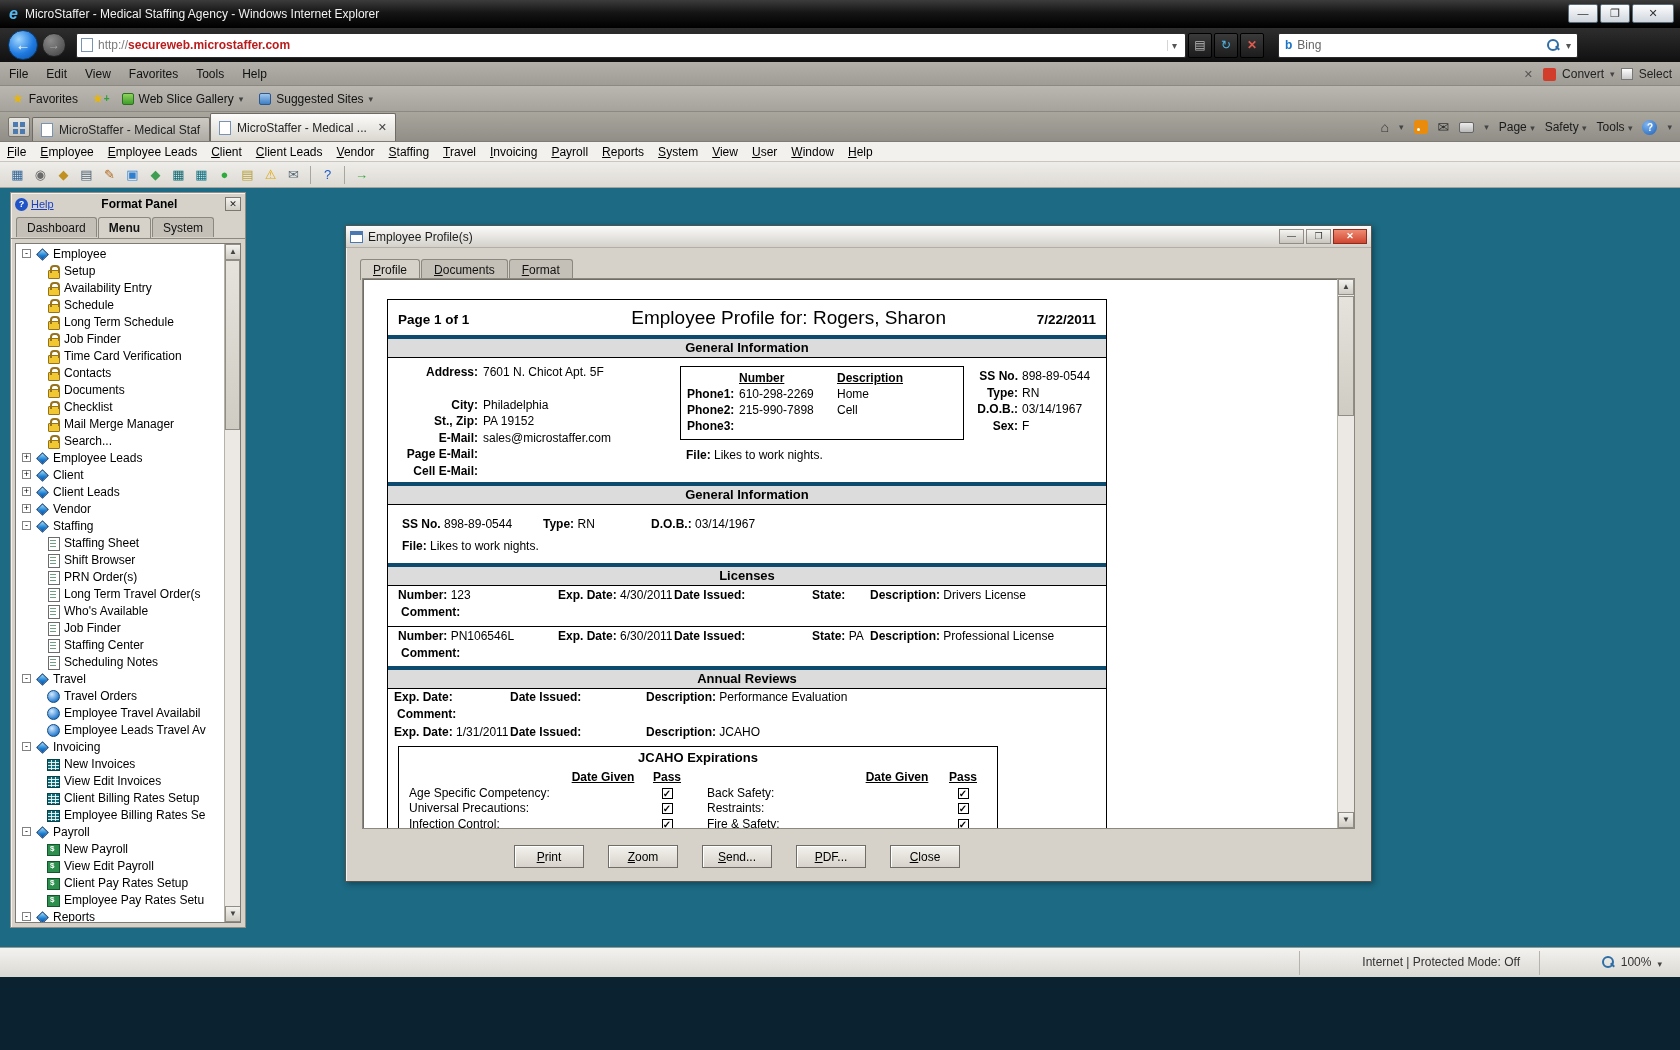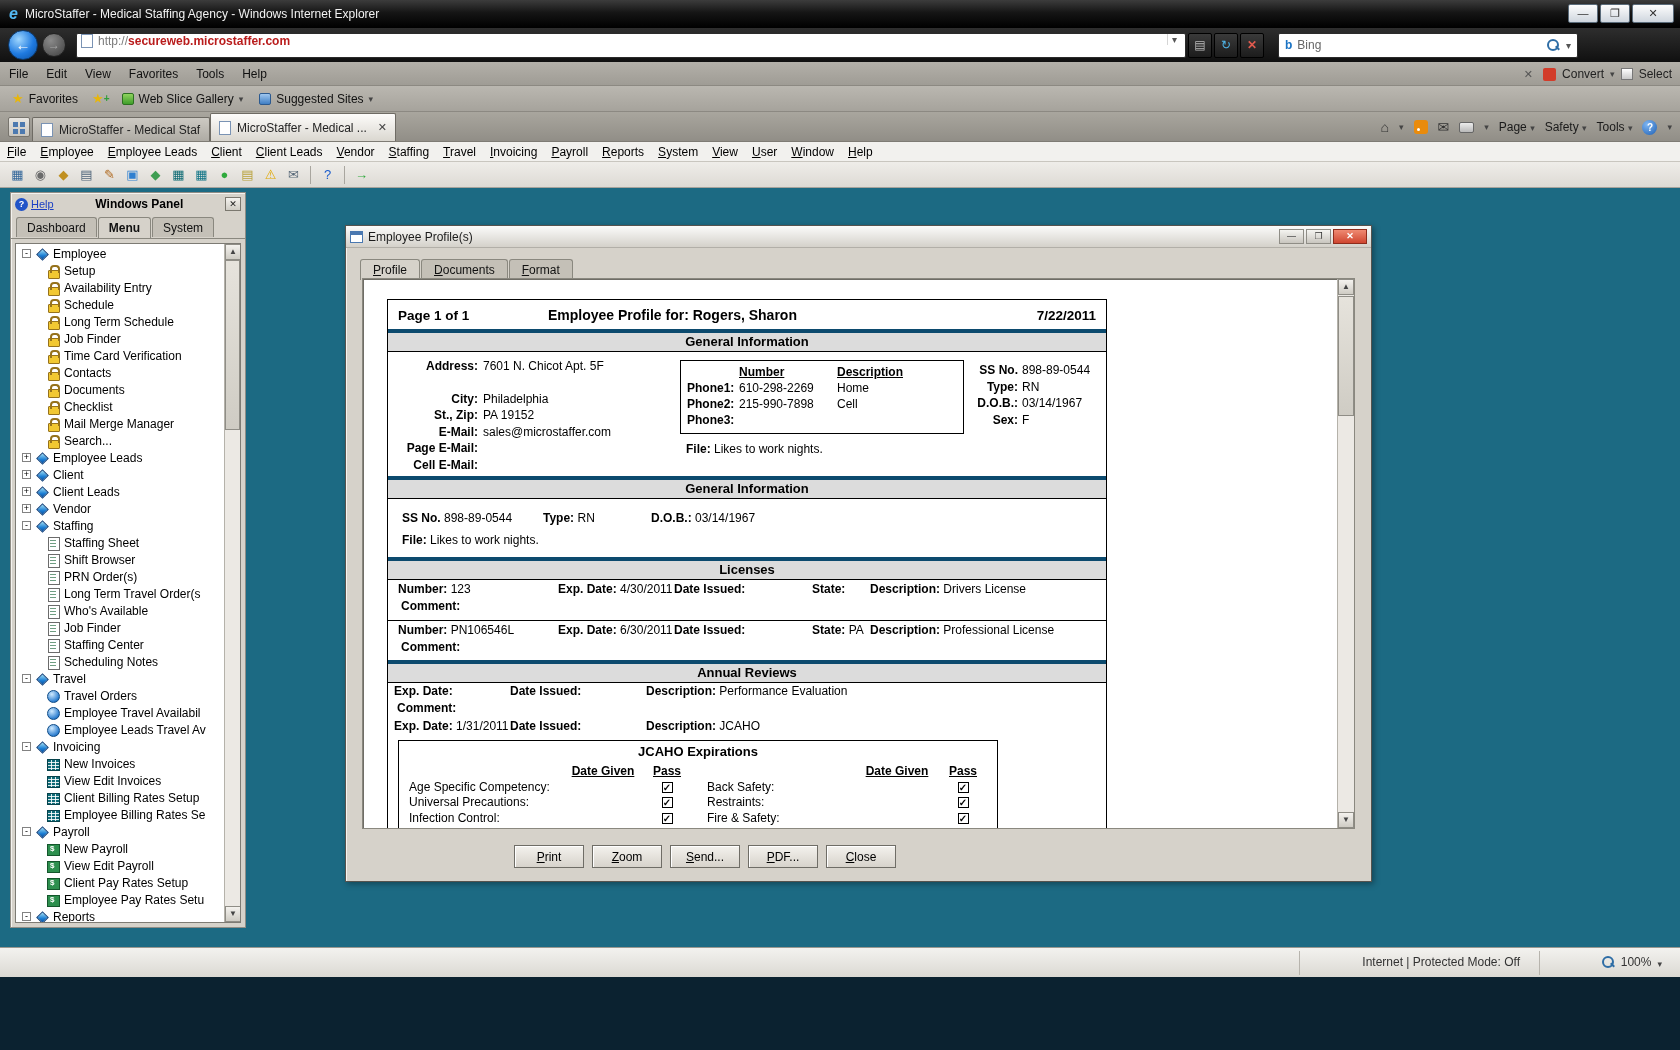--- a/index.html
+++ b/index.html
@@ -13,21 +13,21 @@
   .ie-logo{font-style:italic;font-weight:bold;font-size:16px;color:#53b7f0;margin:0 7px 0 9px}
   #win-title{font-size:12px;color:#f2f2f2}
   #win-btns{position:absolute;right:6px;top:4px;display:flex;gap:2px}
   .win-btn{width:30px;height:19px;background:linear-gradient(#fdfdfd,#cfd6de);border:1px solid #5a6b7a;border-radius:2px;font-size:11px;line-height:17px;text-align:center;color:#333}
   .win-btn.close{width:42px}
 
   
   #addrrow{position:absolute;left:0;top:28px;width:1680px;height:34px;background:linear-gradient(#2e2e2e,#101010);display:flex;align-items:center}
   .nav-back{width:30px;height:30px;border-radius:50%;margin-left:8px;background:radial-gradient(circle at 35% 30%,#9ed6ff,#1f7ae0 55%,#0a4fa0);border:1px solid #0c3a6e;color:#fff;font-size:15px;text-align:center;line-height:27px}
   .nav-fwd{width:24px;height:24px;border-radius:50%;margin-left:4px;background:radial-gradient(circle at 35% 30%,#8a8a8a,#3f3f3f);border:1px solid #222;color:#aaa;font-size:12px;text-align:center;line-height:22px}
-  #addr-field{height:25px;background:#fff;border:1px solid #2b2b2b;border-radius:2px;display:flex;align-items:flex-start;width:1110px;margin-left:10px;font-size:12px;padding:0 4px;overflow:hidden;white-space:nowrap}
+  #addr-field{height:25px;background:#fff;border:1px solid #2b2b2b;border-radius:2px;display:flex;align-items:center;width:1110px;margin-left:10px;font-size:12px;padding:0 4px;overflow:hidden;white-space:nowrap}
   .fav-doc{width:12px;height:14px;border:1px solid #7a93b4;background:#fff;margin-right:5px;flex:none}
   .url-dim{color:#7b7b7b}
   .url-dom{color:#b91c1c;font-weight:bold}
   .addr-dd{margin-left:auto;color:#555;font-size:10px;padding:0 4px;border-left:1px solid #d5d5d5}
   .addr-btn{width:24px;height:25px;margin-left:2px;background:linear-gradient(#3a3a3a,#1c1c1c);border:1px solid #000;border-radius:2px;color:#bbb;font-size:12px;text-align:center;line-height:23px}
   .addr-btn.refresh{color:#4fb6e8}
   .addr-btn.stop{color:#e05a4e;font-weight:bold}
   #search-box{height:25px;width:300px;background:#fff;border:1px solid #2b2b2b;border-radius:2px;margin-left:14px;display:flex;align-items:center;font-size:12px;padding:0 6px;color:#666}
   .bing-b{color:#1a73c4;font-weight:bold;margin-right:5px}
   .mag{width:13px;height:13px;position:relative;margin-left:auto}
@@ -117,29 +117,29 @@
   #dlg-title{font-size:12px;color:#1c1c1c;flex:1}
   .dwin{width:25px;height:15px;background:linear-gradient(#f5f4f1,#c9c6bf);border:1px solid #8f8d86;font-size:9px;line-height:13px;text-align:center;color:#333;margin-left:2px}
   .dwin.close{width:34px;background:linear-gradient(#ef8a72,#cf4630);color:#fff;border-color:#8d2c1c;font-weight:bold}
   #dlg-tabs{position:absolute;left:14px;top:30px;height:23px;display:flex;align-items:flex-end}
   .dtab{padding:3px 12px 2px;font-size:12px;border:1px solid #8a887f;border-bottom:none;background:#c4c0b7;border-radius:3px 3px 0 0;margin-right:1px;color:#111}
   .dtab.active{background:#d6d2ca;position:relative;top:1px;padding-bottom:3px}
   .dtab::first-letter{text-decoration:underline}
   #doc-viewport{position:absolute;left:16px;right:16px;top:52px;bottom:52px;background:#fff;border:1px solid #8a887f;box-shadow:inset 1px 1px 0 #6f6d66;overflow:hidden}
   #doc-scroll{position:absolute;right:0;top:0;width:17px;height:100%;background:#ece9e4;border-left:1px solid #b5b2aa}
   #doc-thumb{position:absolute;left:0;top:17px;width:16px;height:120px;background:linear-gradient(#e6e3dc,#cfccc4);border:1px solid #8f8d86}
-  #dlg-buttons{position:absolute;left:168px;bottom:13px;display:flex;gap:8px}
+  #dlg-buttons{position:absolute;left:168px;bottom:13px;display:flex;gap:24px}
   .dlg-btn{width:70px;height:23px;background:linear-gradient(#f4f2ee,#d7d3cb);border:1px solid #6f6d66;box-shadow:inset 1px 1px 0 #fff;font-size:12px;font-family:"Liberation Sans",sans-serif;color:#000;display:inline-block}
   .dlg-btn::first-letter{text-decoration:underline}
 
   
   #page{position:absolute;left:24px;top:20px;width:720px;height:760px;background:#fff;border:1px solid #000;font-size:12px;color:#000}
   #pg-head{display:flex;align-items:baseline;padding:7px 10px 6px}
   #pg-info{font-size:13.5px;font-weight:bold;width:150px}
-  #pg-title{flex:1;text-align:left;font-size:14px;font-weight:bold}
+  #pg-title{flex:1;text-align:right;font-size:19px;font-weight:normal}
   #pg-date{font-size:13.5px;font-weight:bold;width:150px;text-align:right}
   .band{background:#dcdcdc;border-top:4px solid #0c4a6e;border-bottom:1px solid #000;text-align:center;font-weight:bold;font-size:13px;padding:1px 0 2px}
   #gen1{position:relative;height:124px}
   #gen1-left{position:absolute;left:8px;top:6px;width:300px;line-height:16.5px}
   .flabel{display:inline-block;width:82px;text-align:right;font-weight:bold;margin-right:5px}
   .spacer{height:16px}
   #phone-box{position:absolute;left:292px;top:8px;width:284px;height:74px;border:1px solid #000;padding:3px 6px;line-height:16px}
   .prow{display:flex}
   .pcol1{width:52px;font-weight:bold}
   .pcol2{width:98px}
@@ -295,21 +295,21 @@
       <span class="tb-icon" style="color: rgb(47, 170, 60);">→</span>
     </span>
   </div>
 
 <div id="workspace">
 
   <div id="cpanel">
     <div id="cp-head">
       <span class="help-q">?</span>
       <span id="cp-help">Help</span>
-      <span id="cp-title">Windows Panel</span>
+      <span id="cp-title">Format Panel</span>
       <span id="cp-close">✕</span>
     </div>
     <div id="cp-tabs">
         <span class="cp-tab">Dashboard</span>
         <span class="cp-tab active">Menu</span>
         <span class="cp-tab">System</span>
       </div>
     <div id="cp-treebox">
       <div id="cp-tree">
           <div class="trow lvl0">

